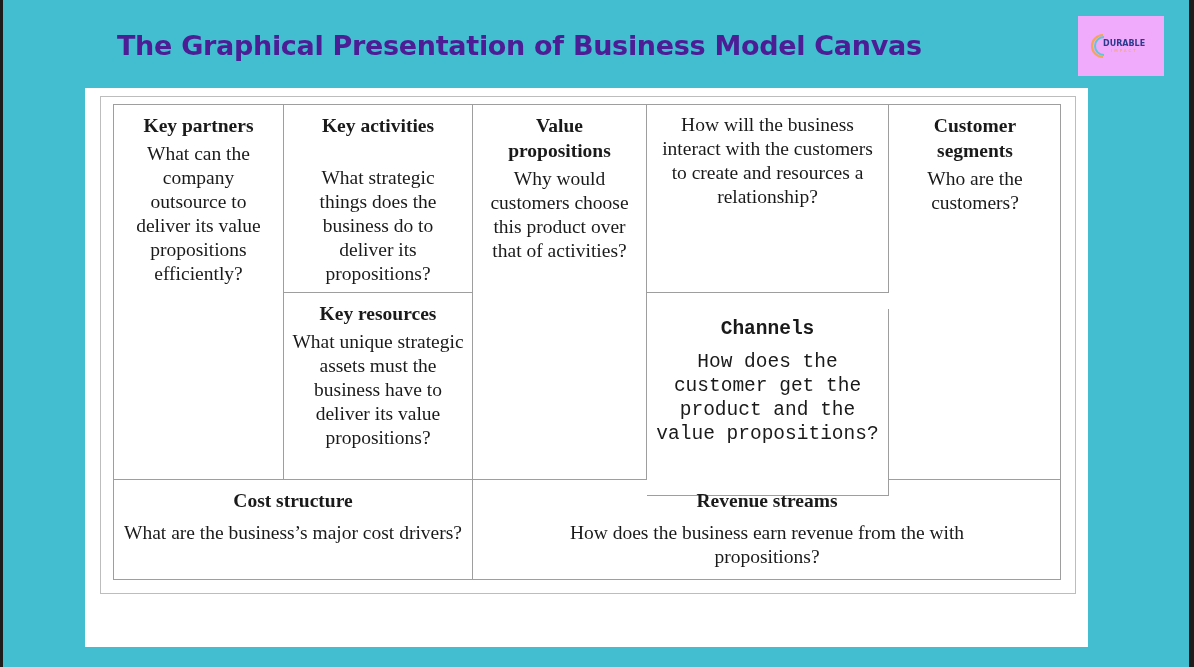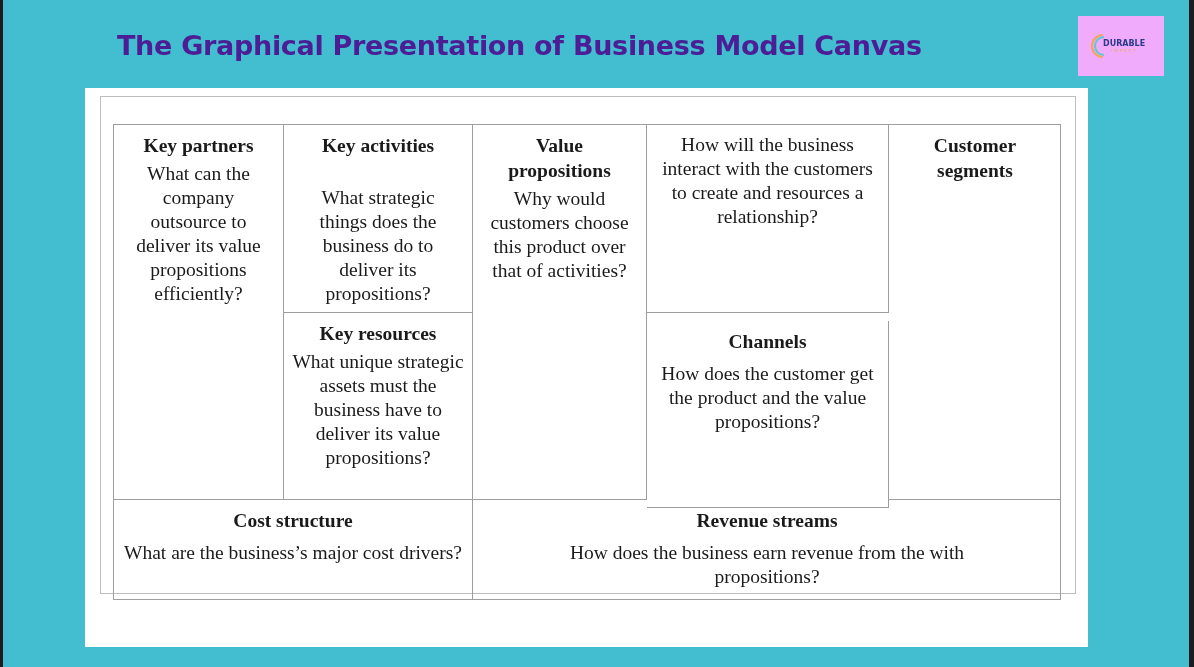--- a/index.html
+++ b/index.html
@@ -3,21 +3,21 @@
 <meta charset="utf-8">
 <style>
   html,body{margin:0;padding:0;}
   body{width:1194px;height:667px;background:#1c1c1c;position:relative;overflow:hidden;font-family:"Liberation Serif",serif;}
   .slide{position:absolute;left:3px;top:0;width:1186px;height:667px;background:#43BDD0;}
   .title{position:absolute;left:114px;top:30px;color:#4c1d95;font-family:"DejaVu Sans",sans-serif;font-weight:bold;font-size:27px;letter-spacing:-0.3px;}
   .logo{position:absolute;left:1075px;top:16px;width:86px;height:60px;background:#f0abfc;display:flex;align-items:center;justify-content:center;}
   .logo svg{display:block;}
   .card{position:absolute;left:82px;top:88px;width:1003px;height:559px;background:#fff;}
   .frame{position:absolute;left:15px;top:8px;width:974px;height:496px;border:1px solid #bdbdbd;}
-  .canvas{position:absolute;left:28px;top:16px;width:948px;height:476px;border:1.5px solid #9e9e9e;box-sizing:border-box;margin-top:20px;}
+  .canvas{position:absolute;left:28px;top:16px;width:948px;height:476px;border:1.5px solid #9e9e9e;box-sizing:border-box;}
   .cell{position:absolute;box-sizing:border-box;border-right:1.5px solid #9e9e9e;border-bottom:1.5px solid #9e9e9e;text-align:center;color:#1a1a1a;font-size:19.5px;line-height:24px;padding:8px 6px 0 6px;}
   .cell h3{margin:0 0 4px 0;font-size:19.5px;font-weight:bold;line-height:25px;}
   .cell p{margin:0;}
   .source{position:absolute;left:16px;top:528px;font-size:20px;color:#1a1a1a;}
 </style>
 </head>
 <body>
 
 <div class="slide">
   <div class="title">The Graphical Presentation of Business Model Canvas</div>
@@ -52,27 +52,28 @@
 
       <div class="cell" style="left:359px;top:0;width:174px;height:375px;">
         <h3 style="padding:0 4px;">Value propositions</h3>
         <p style="padding:0 8px;">Why would customers choose this product over that of activities?</p>
       </div>
 
       <div class="cell" style="left:533px;top:0;width:242px;height:188px;">
         <p>How will the business interact with the customers to create and resources a relationship?</p>
       </div>
 
-      <div class="cell" style="left:533px;top:196px;width:242px;height:187px;padding-top:8px;">
+      <div class="cell" style="left:533px;top:204px;width:242px;height:187px;padding-top:8px;font-family:Liberation Mono, monospace;">
         <h3 style="margin-bottom:8px;">Channels</h3>
         <p>How does the customer get the product and the value propositions?</p>
       </div>
 
       <div class="cell" style="left:775px;top:0;width:172px;height:375px;border-right:none;">
         <h3 style="padding:0 20px;">Customer segments</h3>
+        <p style="padding:0 18px;">Who are the customers?</p>
       </div>
 
       <div class="cell" style="left:0;top:375px;width:359px;height:99px;border-bottom:none;">
         <h3 style="margin-bottom:8px;">Cost structure</h3>
         <p>What are the business’s major cost drivers?</p>
       </div>
 
       <div class="cell" style="left:359px;top:375px;width:588px;height:99px;border-right:none;border-bottom:none;">
         <h3 style="margin-bottom:8px;">Revenue streams</h3>
         <p style="padding:0 40px;">How does the business earn revenue from the with propositions?</p>

